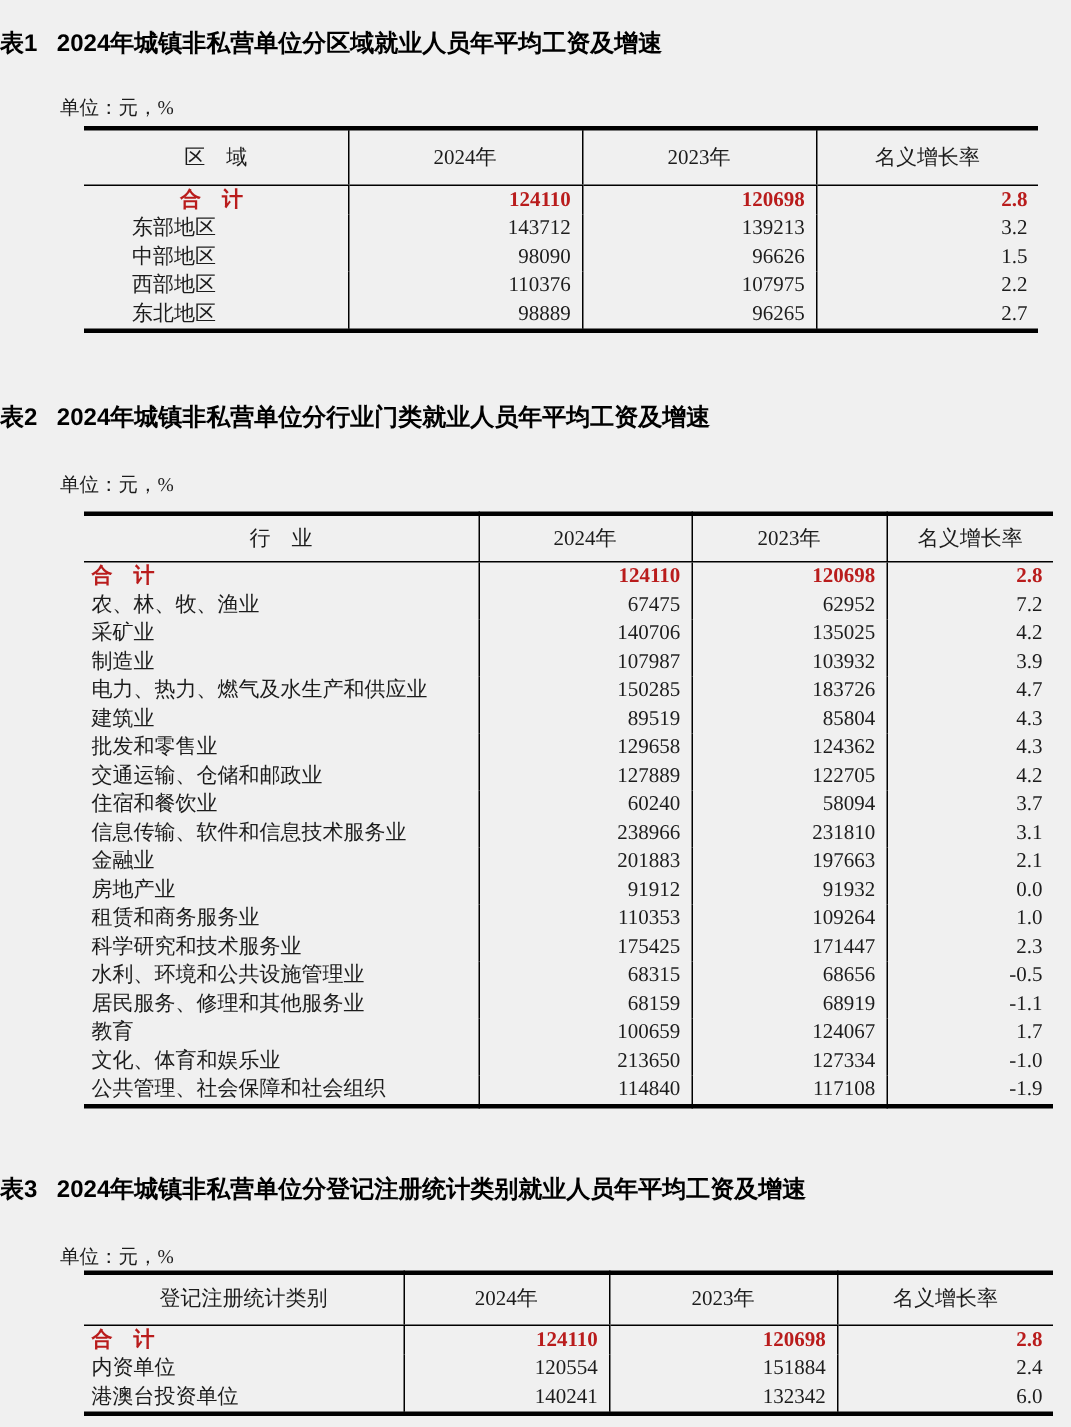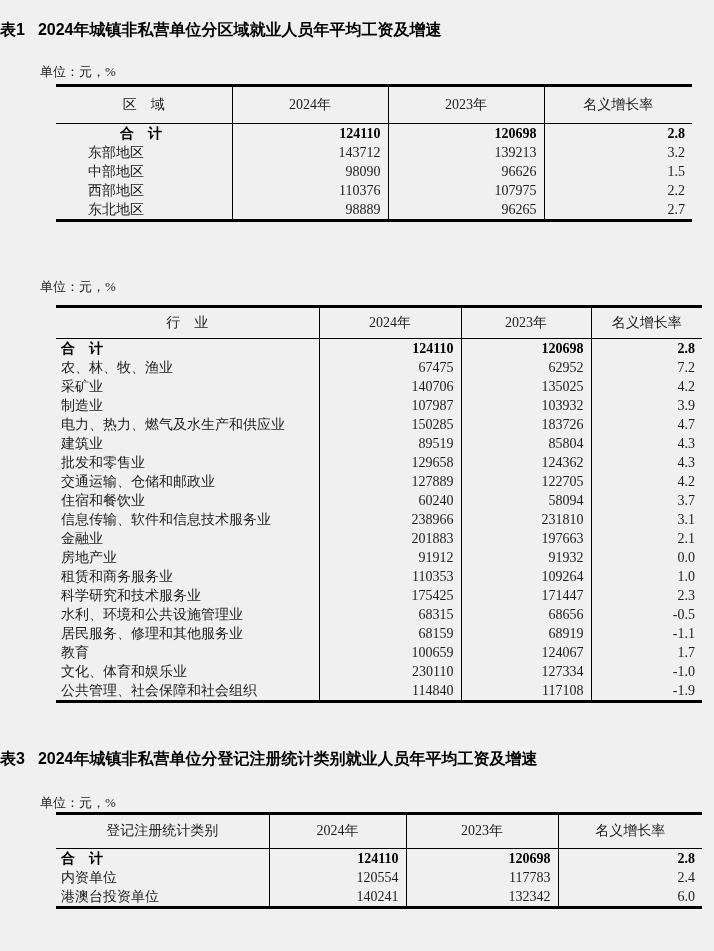--- a/index.html
+++ b/index.html
@@ -61,21 +61,21 @@
     height:19px;
     line-height:19px;
     padding:0;
     white-space:nowrap;
     overflow:hidden;
   }
   .t td.num { text-align:right; padding-right:7px; }
   .t td.stub { text-align:left; padding-left:5px; }
   .t1 td.stub { padding-left:32px; }
   .t1 tr.total td.stub { padding-left:64px; }
-  .t tr.total td { font-weight:bold; color:#000000; }
+  .t tr.total td { font-weight:bold; color:#b91c1c; }
 
   .spacer-t2 { height:32px; }
   .spacer-t3 { height:31px; }
 </style>
 </head>
 <body>
 
 <div class="page">
 
   <section>
@@ -128,20 +128,23 @@
             <td class="num">98889</td>
             <td class="num">96265</td>
             <td class="num">2.7</td>
           </tr>
         </tbody>
     </table>
   </section>
 
   <section>
     <div class="spacer-t2"></div>
+    <h2 class="tbl-title">
+      <span class="no">表2</span><span>2024年城镇非私营单位分行业门类就业人员年平均工资及增速</span>
+    </h2>
     <div class="unit unit-2">单位：元，%</div>
     <table class="t t2">
       <colgroup>
           <col style="width:263px">
           <col style="width:142px">
           <col style="width:130px">
           <col style="width:111px">
         </colgroup>
       <thead>
         <tr>
@@ -249,21 +252,21 @@
             <td class="num">-1.1</td>
           </tr>
           <tr>
             <td class="stub">教育</td>
             <td class="num">100659</td>
             <td class="num">124067</td>
             <td class="num">1.7</td>
           </tr>
           <tr>
             <td class="stub">文化、体育和娱乐业</td>
-            <td class="num">230110</td>
+            <td class="num">213650</td>
             <td class="num">127334</td>
             <td class="num">-1.0</td>
           </tr>
           <tr>
             <td class="stub">公共管理、社会保障和社会组织</td>
             <td class="num">114840</td>
             <td class="num">117108</td>
             <td class="num">-1.9</td>
           </tr>
         </tbody>
@@ -294,21 +297,21 @@
       <tbody>
           <tr class="total">
             <td class="stub">合　计</td>
             <td class="num">124110</td>
             <td class="num">120698</td>
             <td class="num">2.8</td>
           </tr>
           <tr>
             <td class="stub">内资单位</td>
             <td class="num">120554</td>
-            <td class="num">117783</td>
+            <td class="num">151884</td>
             <td class="num">2.4</td>
           </tr>
           <tr>
             <td class="stub">港澳台投资单位</td>
             <td class="num">140241</td>
             <td class="num">132342</td>
             <td class="num">6.0</td>
           </tr>
         </tbody>
     </table>

